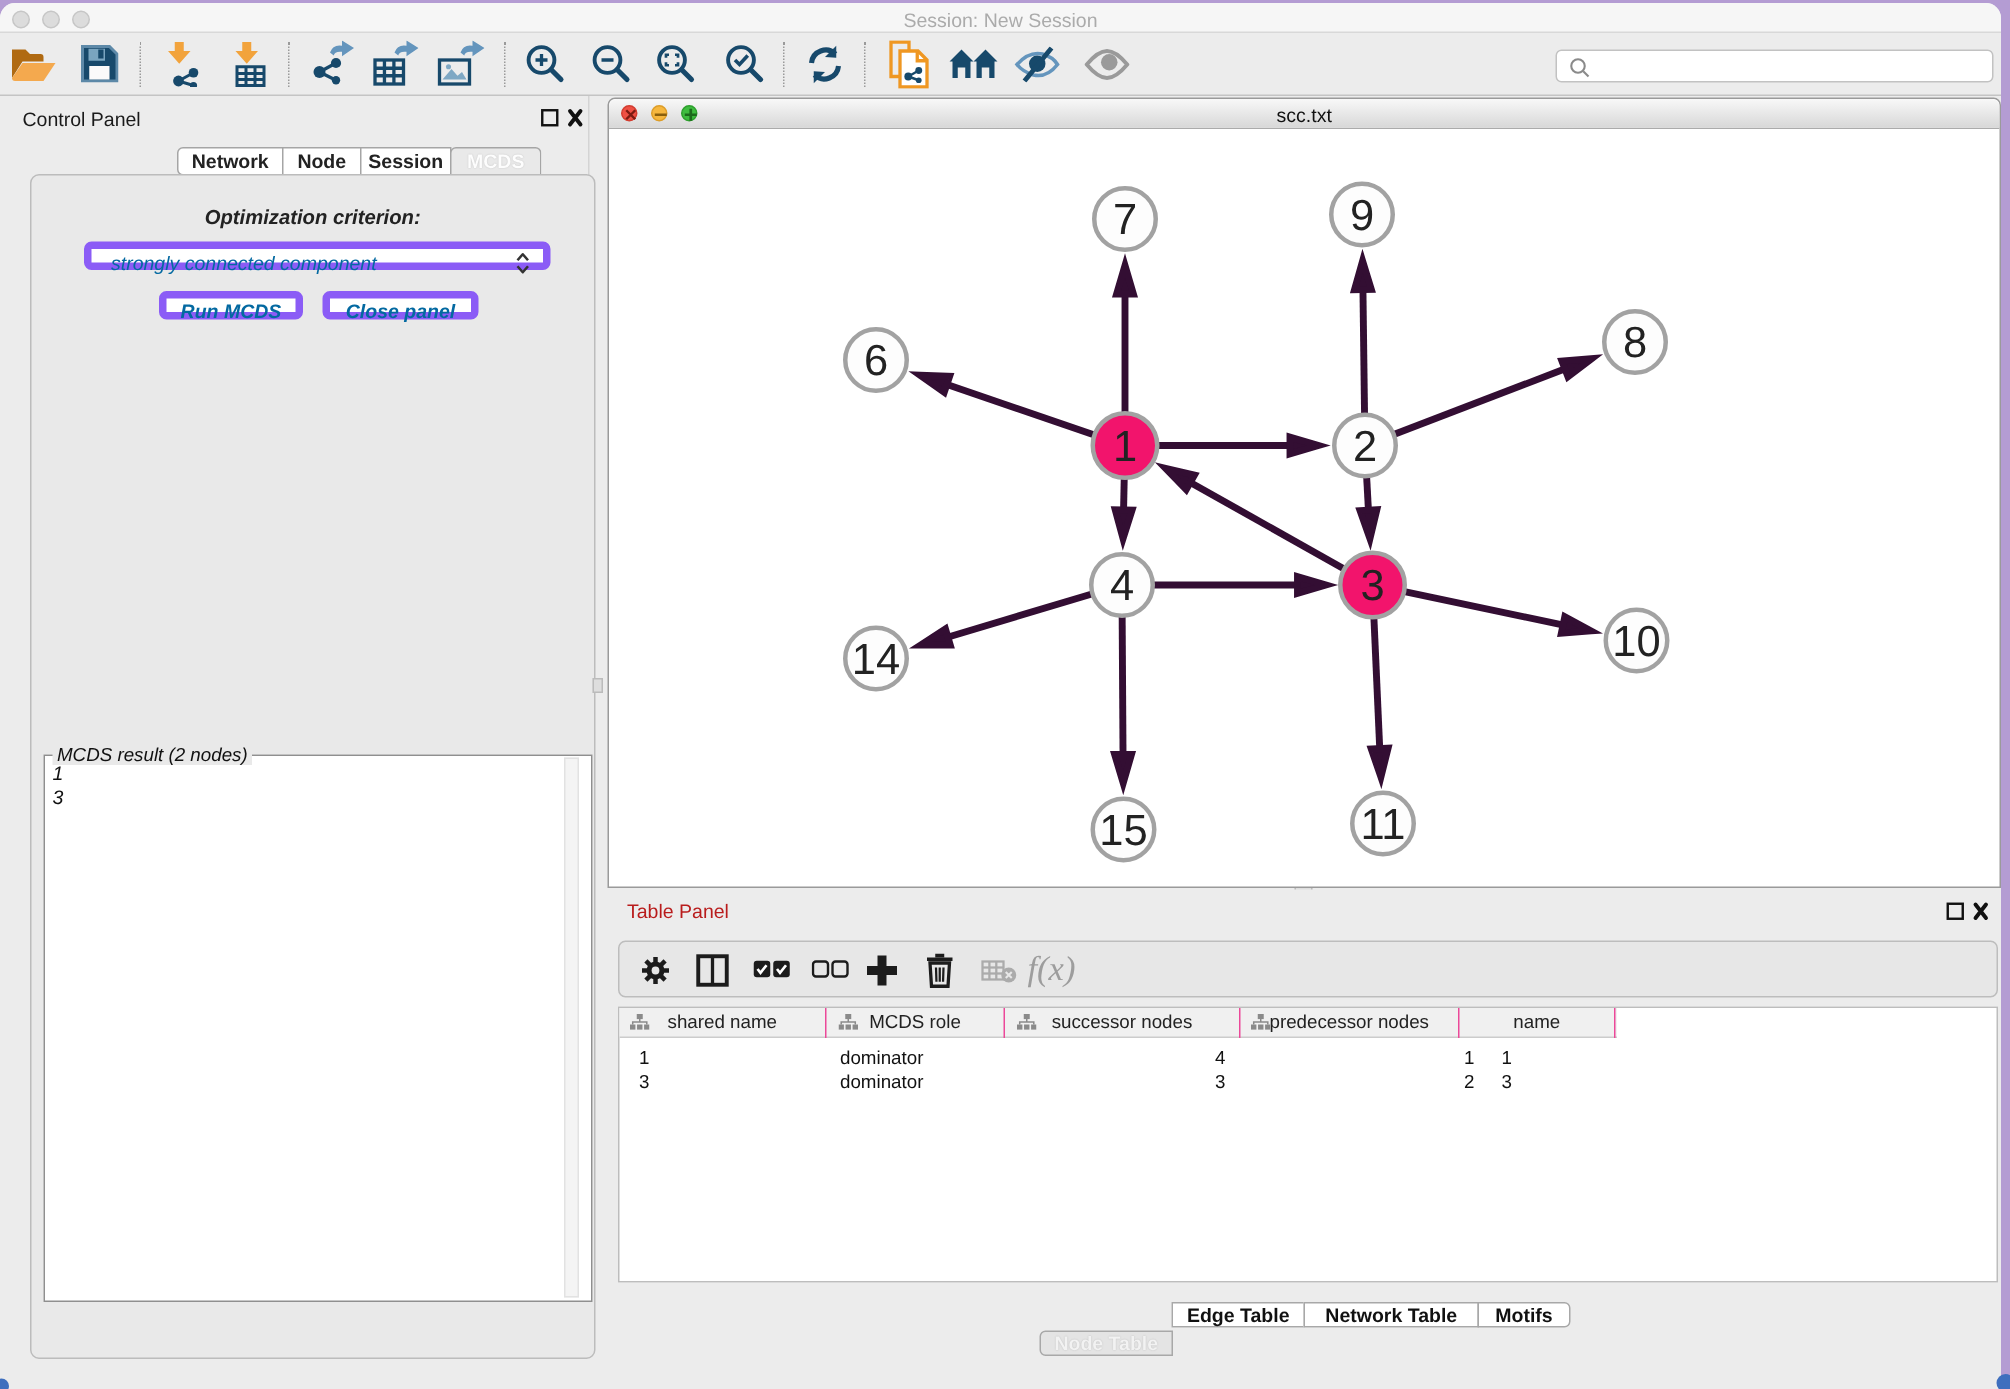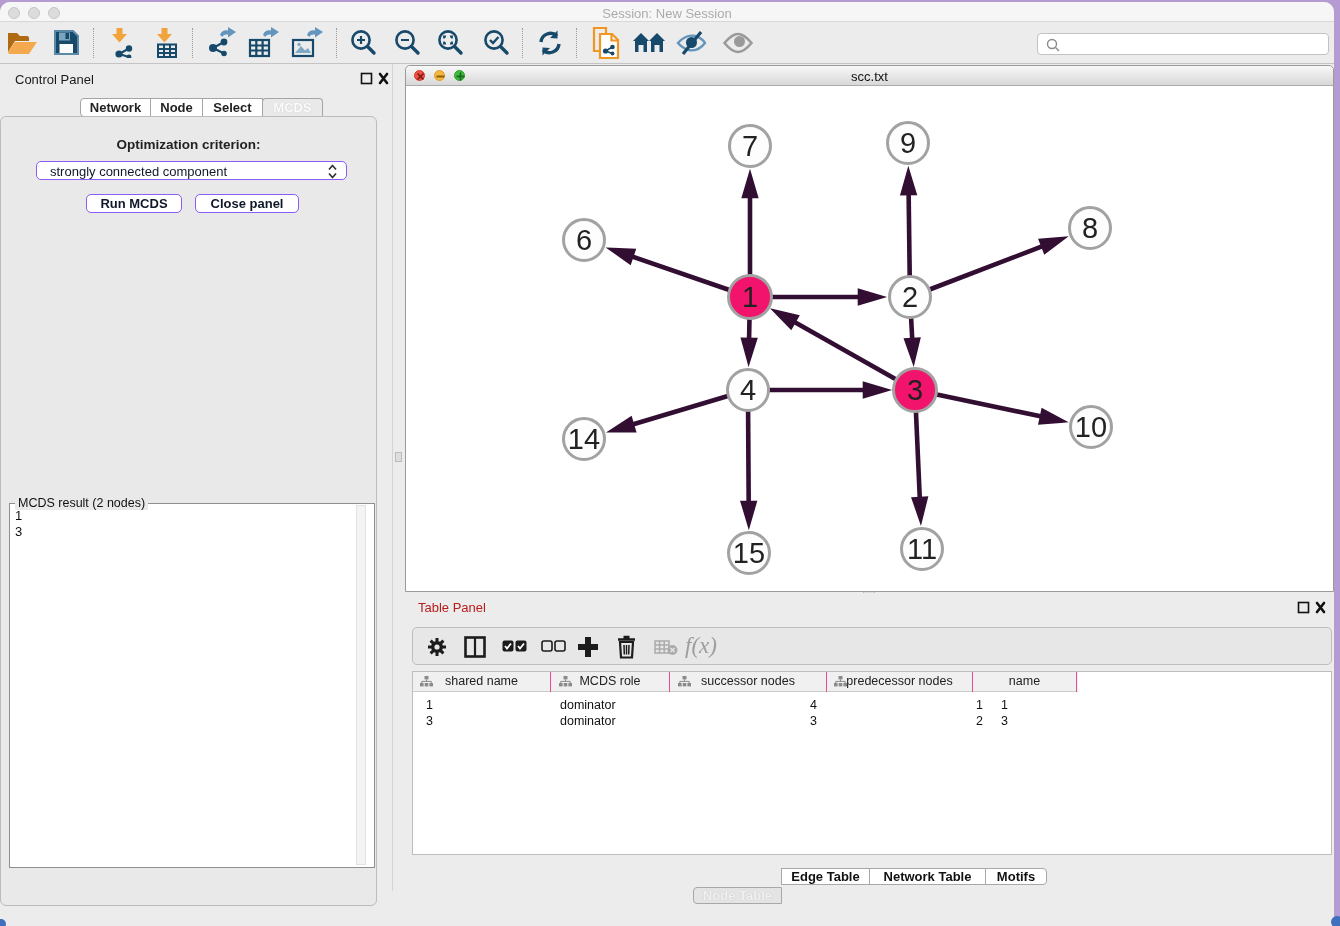--- a/index.html
+++ b/index.html
@@ -12,23 +12,23 @@
 .tl { position:absolute; top:5px; width:12px; height:12px; border-radius:50%; background:#dcdcdc; border:1px solid #c6c6c6; }
 #wtitle { position:absolute; top:4px; left:0; width:1334px; text-align:center; font-size:13px; color:#ababab; }
 
 #toolbar { position:absolute; left:0; top:20px; width:1334px; height:42px; background:#ececec; border-bottom:1px solid #c4c4c4; }
 .tsep { position:absolute; top:6px; height:30px; width:0; border-left:1px dotted #9a9a9a; }
 .ticon { position:absolute; top:4px; }
 #searchbox { position:absolute; left:1037px; top:11px; width:292px; height:22px; background:#fff; border:1px solid #c2c2c2; border-radius:4px; }
 
 #cpanel { position:absolute; left:0; top:62px; width:393px; height:827px; background:#ececec; border-right:1px solid #d4d4d4; }
 #cp-title { position:absolute; left:15px; top:8px; font-size:13px; color:#1a1a1a; }
-.tab { position:absolute; top:34px; height:19px; background:#fff; border:1px solid #a5a5a5; font-size:13px; font-weight:bold; color:#222; text-align:center; line-height:17px; }
-#cp-body { position:absolute; left:0; top:52px; width:377px; height:790px; background:#e9e9e9; border:1px solid #bcbcbc; border-radius:6px; }
-.btn { position:absolute; background:#fff; border:1px solid #8b5cf6; border-radius:5px; font-size:13px; color:#0f172a; text-align:center; }
+.tab { position:absolute; top:34px; height:19px; background:#fff; border:1px solid #a5a5a5; font-size:13px; font-weight:bold; color:#222; text-align:center; line-height:17px;margin-left:38px; }
+#cp-body { position:absolute; left:20px; top:52px; width:377px; height:790px; background:#e9e9e9; border:1px solid #bcbcbc; border-radius:6px;font-style:italic; }
+.btn { position:absolute; background:#fff; border:5px solid #8b5cf6; border-radius:5px; font-size:13px; color:#0369a1; text-align:center; }
 .bold { font-weight:bold; }
 #mcds-group { position:absolute; left:8px; top:386px; width:366px; height:365px; border:1px solid #8f8f8f; background:#fff;padding-left:24px; }
 #mcds-legend { position:absolute; left:5px; top:-8px; background:#e9e9e9; padding:0 3px; font-size:12.5px; color:#111; }
 
 #netframe { position:absolute; left:405px; top:63px; width:929px; height:527px; background:#fff; border:1px solid #9a9a9a; border-radius:5px 5px 0 0; }
 #nf-title { position:absolute; left:0; top:0; width:927px; height:20px; background:linear-gradient(#f8f8f8,#d8d8d8); border-bottom:1px solid #ababab; border-radius:5px 5px 0 0; }
 .nfl { position:absolute; top:4px; width:11px; height:11px; border-radius:50%; }
 
 #tpanel { position:absolute; left:399px; top:591px; width:935px; height:298px; background:#ececec; }
 #tp-toolbar { position:absolute; left:13px; top:34px; width:920px; height:38px; background:#e7e7e7; border:1px solid #bdbdbd; border-radius:5px; }
@@ -188,21 +188,21 @@
   </div>
 
   <div id="cpanel">
     <div id="cp-title">Control Panel</div>
     <svg width="30" height="14" style="position:absolute;left:360px;top:8px;" viewBox="0 0 30 14">
         <rect x="1.5" y="1.5" width="10" height="10" fill="none" stroke="#111" stroke-width="1.6"></rect>
         <path d="M20 2 L27 11 M27 2 L20 11" stroke="#111" stroke-width="2.6" stroke-linecap="round"></path>
       </svg>
     <div class="tab" style="left:80px; width:71px; border-radius:4px 0 0 4px;">Network</div>
     <div class="tab" style="left:150px; width:53px;">Node</div>
-    <div class="tab" style="left:202px; width:61px;">Select</div>
+    <div class="tab" style="left:202px; width:61px;">Session</div>
     <div class="tab" style="left:262px; width:61px; background:#e9e9e9; border-bottom-color:#e9e9e9; border-radius:4px 4px 0 0; color:#fdfdfd; text-shadow:0 0 1px #bbb;">MCDS</div>
     <div id="cp-body">
       <div style="position:absolute; left:0; top:20px; width:100%; text-align:center; font-size:13.5px; font-weight:bold; color:#222;">Optimization criterion:</div>
       <div class="btn" style="left:35px; top:44px; width:311px; height:19px; text-align:left;">
         <span style="position:absolute; left:13px; top:2px;">strongly connected component</span>
         <svg width="11" height="15" style="position:absolute; right:8px; top:2px;" viewBox="0 0 11 15">
             <path d="M2 5.5 L5.5 1.5 L9 5.5 M2 9.5 L5.5 13.5 L9 9.5" fill="none" stroke="#333" stroke-width="1.7" stroke-linejoin="round"></path>
           </svg>
       </div>
       <div class="btn bold" style="left:85px; top:77px; width:96px; height:19px; line-height:17px;">Run MCDS</div>

